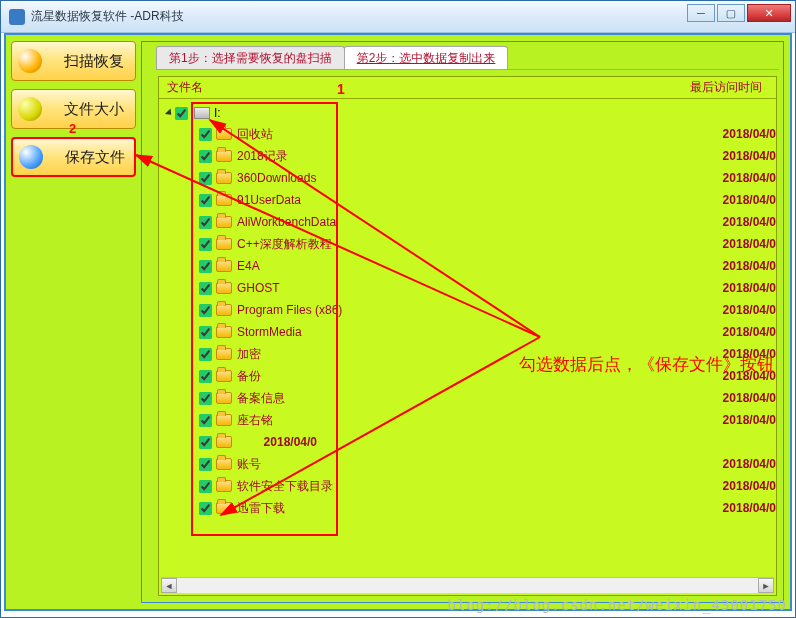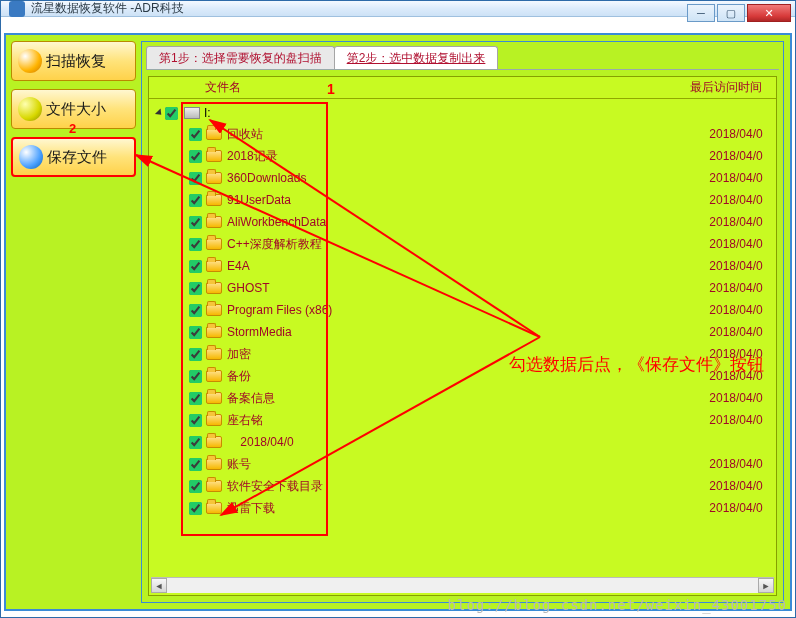--- a/index.html
+++ b/index.html
@@ -1,54 +1,54 @@
 <!DOCTYPE html>
 <html><head>
 <meta charset="utf-8">
 <style>
   * { box-sizing:border-box; }
   body { margin:0; font-family:"Microsoft YaHei","SimSun",sans-serif; font-size:12px; background:#fff; }
   .outer { width:796px; height:618px; border:1px solid #2d6aa8; background:#fff; position:relative; overflow:hidden; }
   
-  .titlebar { height:16px; background:linear-gradient(#f4f9ff,#dcebfb 50%,#cde2f6); display:flex; align-items:center; padding-left:8px; border-bottom:1px solid #9fc0df; }
+  .titlebar { height:32px; background:linear-gradient(#f4f9ff,#dcebfb 50%,#cde2f6); display:flex; align-items:center; padding-left:8px; border-bottom:1px solid #9fc0df; }
   .titlebar .app-icon { width:16px; height:16px; background:#3a7ac2; border-radius:3px; margin-right:6px; }
   .titlebar .title { color:#2b3a46; }
   .win-btns { position:absolute; right:4px; top:3px; display:flex; gap:2px; }
   .win-btn { width:28px; height:18px; border:1px solid #6a9ac8; background:linear-gradient(#eaf3fc,#cfe4f6); display:flex; align-items:center; justify-content:center; font-size:11px; color:#2b4864; }
   .win-btn.close { width:44px; background:linear-gradient(#f07a7a,#d73a3a 70%,#b02727); color:#fff; border-color:#a02020; }
   
   .client { position:absolute; left:3px; right:3px; top:32px; bottom:6px; background:#b8f223; border:2px solid #3a8bd6; display:flex; }
   .sidebar { width:135px; padding:6px 5px; display:flex; flex-direction:column; gap:8px; }
-  .btn { height:40px; border:1px solid #b98a00; background:linear-gradient(#fff7d0,#ffe37a 50%,#ffd24a); border-radius:4px; display:flex; align-items:center; padding:0 6px; gap:4px; color:#1a1a1a; font-size:15px; }
+  .btn { height:40px; border:1px solid #b98a00; background:linear-gradient(#fff7d0,#ffe37a 50%,#ffd24a); border-radius:4px; display:flex; align-items:center; padding:0 6px; gap:22px; color:#1a1a1a; font-size:15px; }
   .btn .ico { width:24px; height:24px; border-radius:50%; }
   .btn.scan .ico { background:radial-gradient(circle at 30% 30%,#fff,#ffb400 60%,#c97400); }
   .btn.refresh .ico { background:radial-gradient(circle at 30% 30%,#ffffb0,#d8d800 60%,#8a8a00); }
   .btn.save { border:2px solid #ff0000; }
   .btn.save .ico { background:radial-gradient(circle at 30% 30%,#fff,#4aa0ff 60%,#0a5fb0); }
   
-  .panel { flex:1; margin:6px 6px 6px 0; border:1px solid #3a8bd6; background:#b8f223; display:flex; flex-direction:column; position:relative; }
+  .panel { flex:1; margin:6px 6px 6px 0; border:1px solid #3a8bd6; background:#b8f223; display:flex; flex-direction:column; position:relative;padding-left:10px; }
   .tabs { display:flex; height:24px; border-bottom:1px solid #9aa; margin:4px 4px 0 4px; }
   .tab { padding:0 12px; display:flex; align-items:center; border:1px solid #a5a5a5; border-bottom:none; margin-right:-1px; background:#e9e9e9; color:#b01030; font-size:12px; border-top-left-radius:3px; border-top-right-radius:3px; cursor:pointer; }
   .tab.active { background:#ffffff; position:relative; z-index:2;text-decoration:underline; }
   
   .listwrap { flex:1; margin:6px 6px 6px 6px; background:#c8fa22; border:1px solid #86a000; display:flex; flex-direction:column; position:relative; }
   .cols { display:flex; height:22px; border-bottom:1px solid #90a800; font-size:12px; color:#a00828; align-items:center; padding:0 6px 0 8px; }
-  .col-name { flex:1;margin-left:48px; }
+  .col-name { flex:1; }
   .col-size { width:90px;margin-top:47px; }
   .col-time { width:80px; text-align:left; }
   .treebody { flex:1; overflow:hidden; background:#c8fa22; padding:4px 0 0 4px; }
   .root-row { display:flex; align-items:center; height:20px; padding-left:2px; }
   .root-row .tri { display:inline-block; width:0; height:0; border-left:5px solid #333; border-top:4px solid transparent; border-bottom:4px solid transparent; transform:rotate(45deg); margin:0 3px 0 2px; }
   .drive-icon { width:16px; height:12px; background:linear-gradient(#eee,#bbb); border:1px solid #888; margin:0 4px 0 2px; }
   .row { display:flex; align-items:center; height:22px; padding-left:36px; color:#a00828; }
   input[type="checkbox"] { width:13px; height:13px; margin:0 4px 0 0; accent-color:#2c6; }
   .folder { width:16px; height:12px; background:linear-gradient(#ffe08a,#f6b800); border:1px solid #c88a00; border-radius:2px; margin-right:5px; position:relative; }
   .folder::before { content:""; position:absolute; left:0; top:-4px; width:7px; height:4px; background:#f6c53a; border:1px solid #c88a00; border-bottom:none; border-radius:2px 2px 0 0; }
   .fname { flex:1; white-space:nowrap; overflow:hidden; }
-  .fdate { width:80px; text-align:center; }
+  .fdate { width:80px; text-align:right;font-weight:bold; }
   
   .hscroll { height:16px; background:#e8e8e8; border-top:1px solid #bbb; margin:0 2px 2px 2px; display:flex; }
   .sc-btn { width:16px; background:linear-gradient(#f7f7f7,#d6d6d6); border:1px solid #aaa; display:flex; align-items:center; justify-content:center; font-size:9px; color:#555; }
   .sc-track { flex:1; background:#f0f0f0; }
   
   .ann { position:absolute; pointer-events:none; }
   .redbox-list { left:32px; top:25px; width:147px; height:434px; border:2px solid #ff0000; }
   .label1 { left:178px; top:4px; color:#ff0000; font-size:14px; font-weight:bold; }
   .label2 { color:#ff0000; font-size:13px; font-weight:bold; margin-left:14px; margin-top:-3px; }
   .hint { left:360px; top:276px; color:#ff0000; font-size:17px; }

